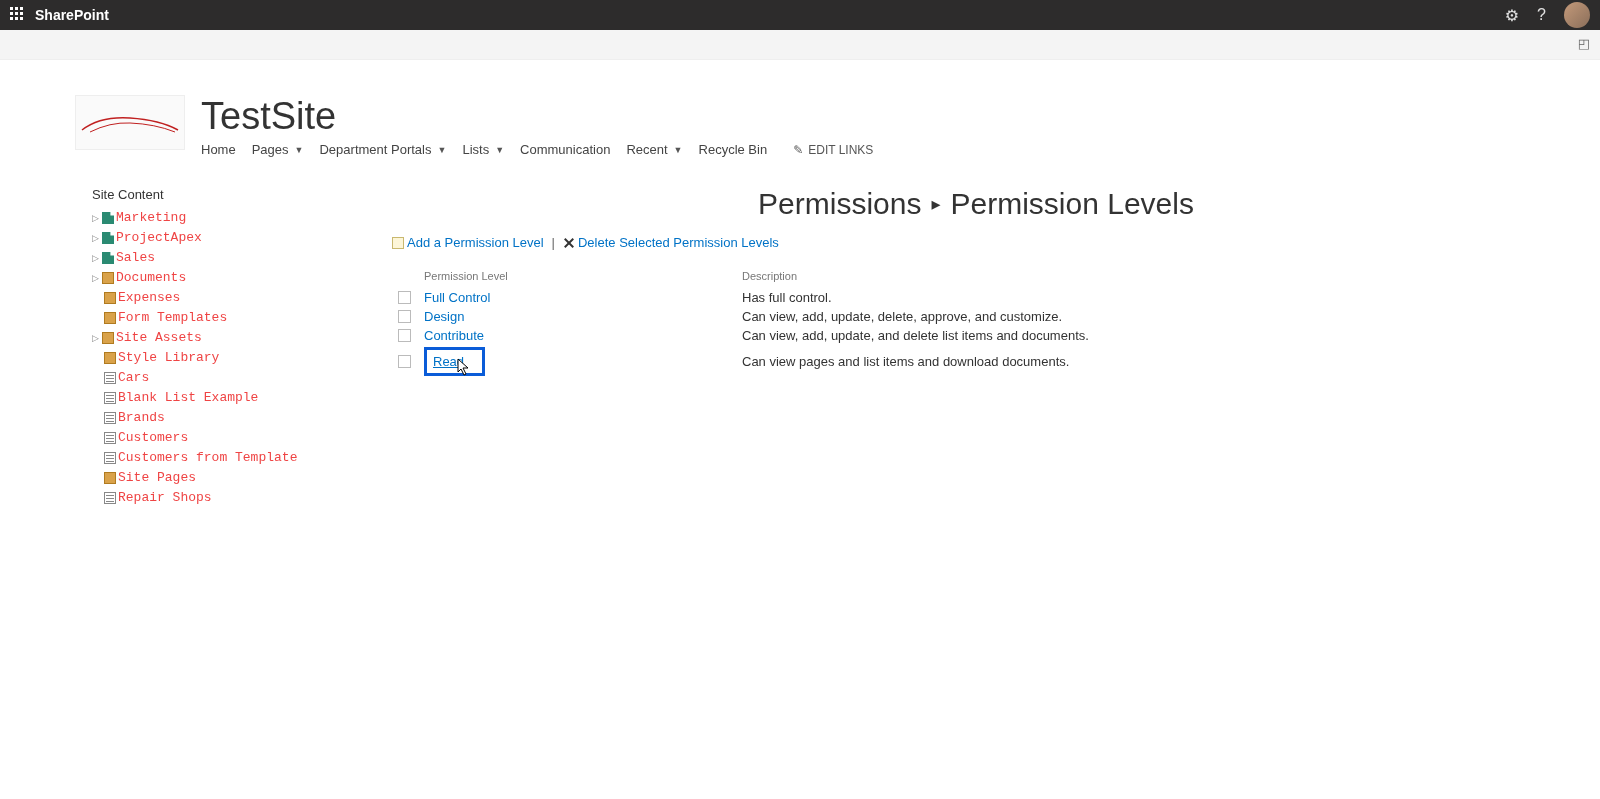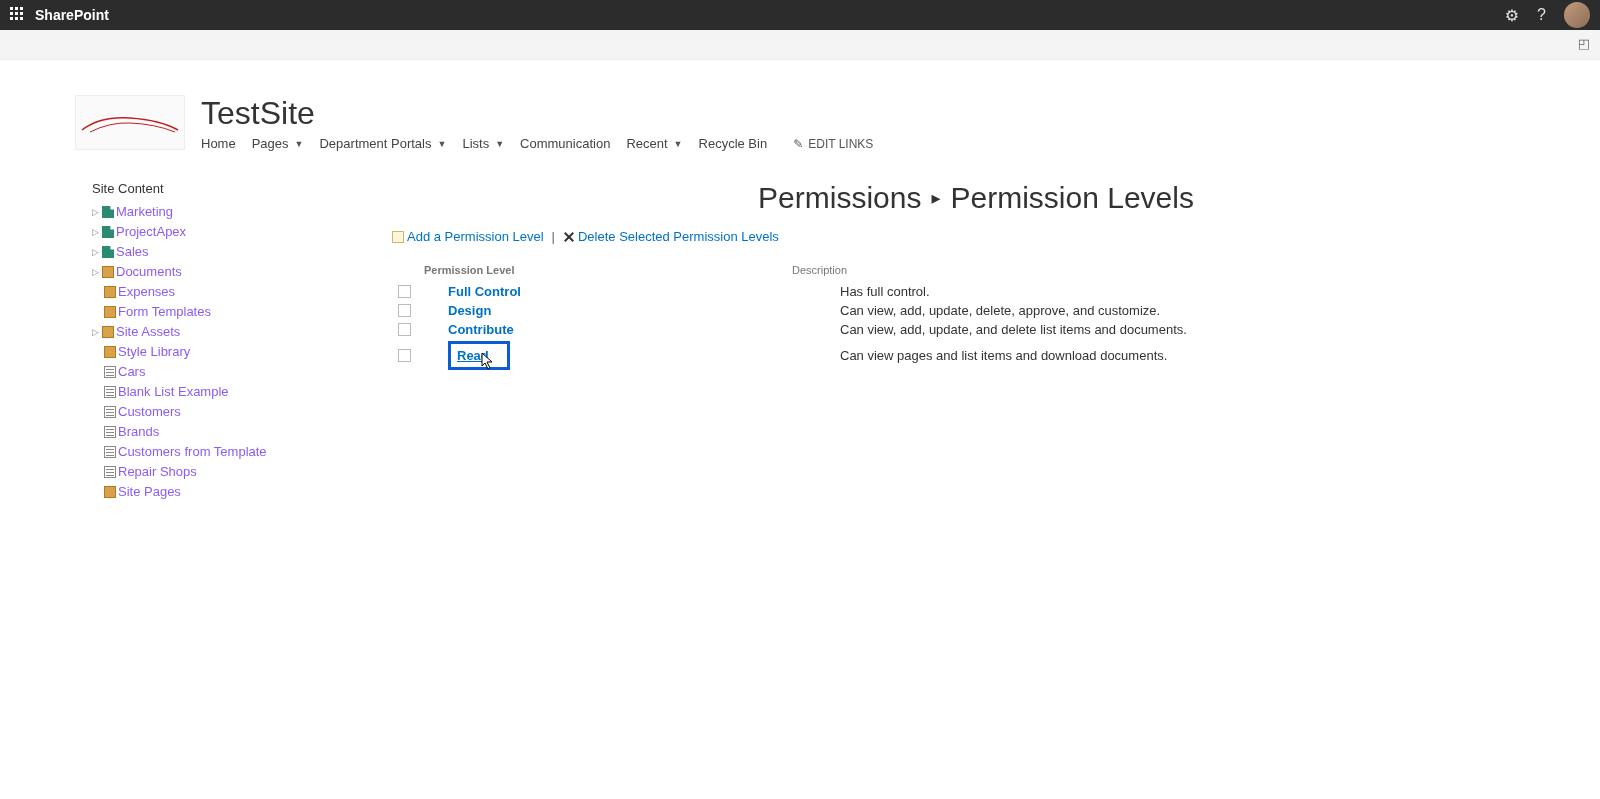--- a/index.html
+++ b/index.html
@@ -17,21 +17,21 @@
 
   
   .subbar { background: #f4f4f4; height: 30px; position: relative; border-bottom: 1px solid #eee;}
   .focus-icon { position: absolute; right: 10px; top: 6px; font-size: 13px; color: #666; cursor: pointer; }
 
   
   .site-header { display: flex; align-items: flex-start; padding: 35px 0 0 75px; }
   .logo { width: 110px; height: 55px; border: 1px solid #eee; position: relative; background:#fafafa; overflow:hidden;}
   .logo svg { position:absolute; top:50%; left:50%; transform:translate(-50%,-50%);}
   .site-title-block { margin-left: 16px; }
-  .site-title { font-size: 32px; font-weight: 300; color: #333; }
+  .site-title { font-size: 38px; font-weight: 300; color: #333; }
   .top-nav { display: flex; align-items: center; gap: 16px; margin-top: 4px; font-size: 13px; color: #444;}
   .top-nav .nav-item { cursor: pointer; display:flex; align-items:center; gap:6px;}
   .top-nav .caret { font-size: 9px; color:#555;}
   .edit-links { display:flex; align-items:center; gap:5px; color:#555; font-size:12px; cursor:pointer; margin-left:10px;}
   .edit-links::before { content:"✎"; font-size:12px;}
 
   
   .content-wrap { display: flex; padding: 30px 0 0 92px; }
 
   
@@ -40,44 +40,44 @@
   .tree { list-style: none; }
   .tree li { color: #0072c6; font-size: 13px; line-height: 18px; padding: 1px 0; cursor: pointer; display:flex; align-items:center; }
   .tree li.level1 { padding-left: 0; }
   .tree li.level2 { padding-left: 12px; }
   .tree li .expander { color:#888; font-size:9px; margin-right:2px; width:8px; display:inline-block;}
   .tree li .node-icon { width:12px; height:12px; margin-right:2px; display:inline-block; position:relative;}
   .node-icon.site::before { content:""; position:absolute; inset:0; background:#2a8a72; clip-path: polygon(0 0,70% 0,70% 30%,100% 30%,100% 100%,0 100%);}
   .node-icon.doclib::before { content:""; position:absolute; inset:0; background:#d9a24a; border:1px solid #b07b20;}
   .node-icon.list::before { content:""; position:absolute; inset:0; background:#fff; border:1px solid #888;}
   .node-icon.list::after { content:""; position:absolute; left:2px; right:2px; top:3px; height:1px; background:#888; box-shadow:0 3px 0 #888, 0 6px 0 #888;}
-  .tree a.link { color:#8b5cf6; text-decoration:none;}
+  .tree a.link { color:#ef4444; text-decoration:none;font-family:Liberation Mono, monospace;}
 
   
   .main-panel { flex: 1; padding-right: 40px; }
   .breadcrumb { font-size: 30px; font-weight: 300; color: #333; display:flex; align-items:center; gap:10px; margin-bottom: 14px; justify-content: center;}
   .breadcrumb .sep { font-size: 18px; color:#333;}
   .breadcrumb a { color:#333; text-decoration:none;}
   .action-bar { font-size: 13px; color:#0072c6; margin-bottom: 20px; display:flex; gap:4px;}
   .action-bar a { color:#0072c6; text-decoration:none; display:inline-flex; align-items:center; gap:3px; cursor:pointer;}
   .mini-icon { width:12px; height:12px; display:inline-block;}
   .mini-icon.add-doc { background:#fdf6d8; border:1px solid #c9b86f; position:relative;}
   .mini-icon.delete-x { position:relative;}
   .mini-icon.delete-x::before, .mini-icon.delete-x::after { content:""; position:absolute; left:0; top:5px; width:12px; height:2px; background:#333;}
   .mini-icon.delete-x::before{ transform:rotate(45deg);}
   .mini-icon.delete-x::after{ transform:rotate(-45deg);}
   .pipe { color:#666; margin:0 4px;}
 
   
   .perm-table { width: 100%; }
   .perm-header { display:flex; font-size: 11px; color:#777; padding: 0 0 6px 0;}
   .col-check { width: 32px; }
-  .col-name { width: 368px; font-weight: bold; }
+  .col-name { width: 318px; }
   .col-desc { flex:1; }
-  .perm-row { display:flex; align-items:center; font-size:13px; padding: 2px 0; gap: 24px;}
+  .perm-row { display:flex; align-items:center; font-size:13px; padding: 2px 0;}
   .perm-row .checkbox { width:13px; height:13px; border:1px solid #bbb; background:#fff; cursor:pointer; margin-left:6px;}
   .perm-row .perm-link { color:#0072c6; text-decoration:none; cursor:pointer;}
   .perm-row .desc { color:#333;}
   .highlight-box { border:3px solid #0a5cd8; display:inline-block; padding:4px 18px 4px 6px; position:relative;}
   .cursor-overlay { position:absolute; pointer-events:none; }
 </style>
 </head>
 <body>
 
 <div class="topbar">
@@ -187,37 +187,37 @@
       <li class="level2">
           <span class="node-icon list"></span>
           <a class="link">Cars</a>
         </li>
       <li class="level2">
           <span class="node-icon list"></span>
           <a class="link">Blank List Example</a>
         </li>
       <li class="level2">
           <span class="node-icon list"></span>
+          <a class="link">Brands</a>
+        </li>
+      <li class="level2">
+          <span class="node-icon list"></span>
           <a class="link">Customers</a>
         </li>
       <li class="level2">
           <span class="node-icon list"></span>
-          <a class="link">Brands</a>
-        </li>
-      <li class="level2">
-          <span class="node-icon list"></span>
           <a class="link">Customers from Template</a>
         </li>
       <li class="level2">
+          <span class="node-icon doclib"></span>
+          <a class="link">Site Pages</a>
+        </li>
+      <li class="level2">
           <span class="node-icon list"></span>
           <a class="link">Repair Shops</a>
-        </li>
-      <li class="level2">
-          <span class="node-icon doclib"></span>
-          <a class="link">Site Pages</a>
         </li>
     </ul>
   </div>
 
   <div class="main-panel">
     <div class="breadcrumb">
       <a>Permissions</a>
       <span class="sep">▸</span>
       <span>Permission Levels</span>
     </div>

